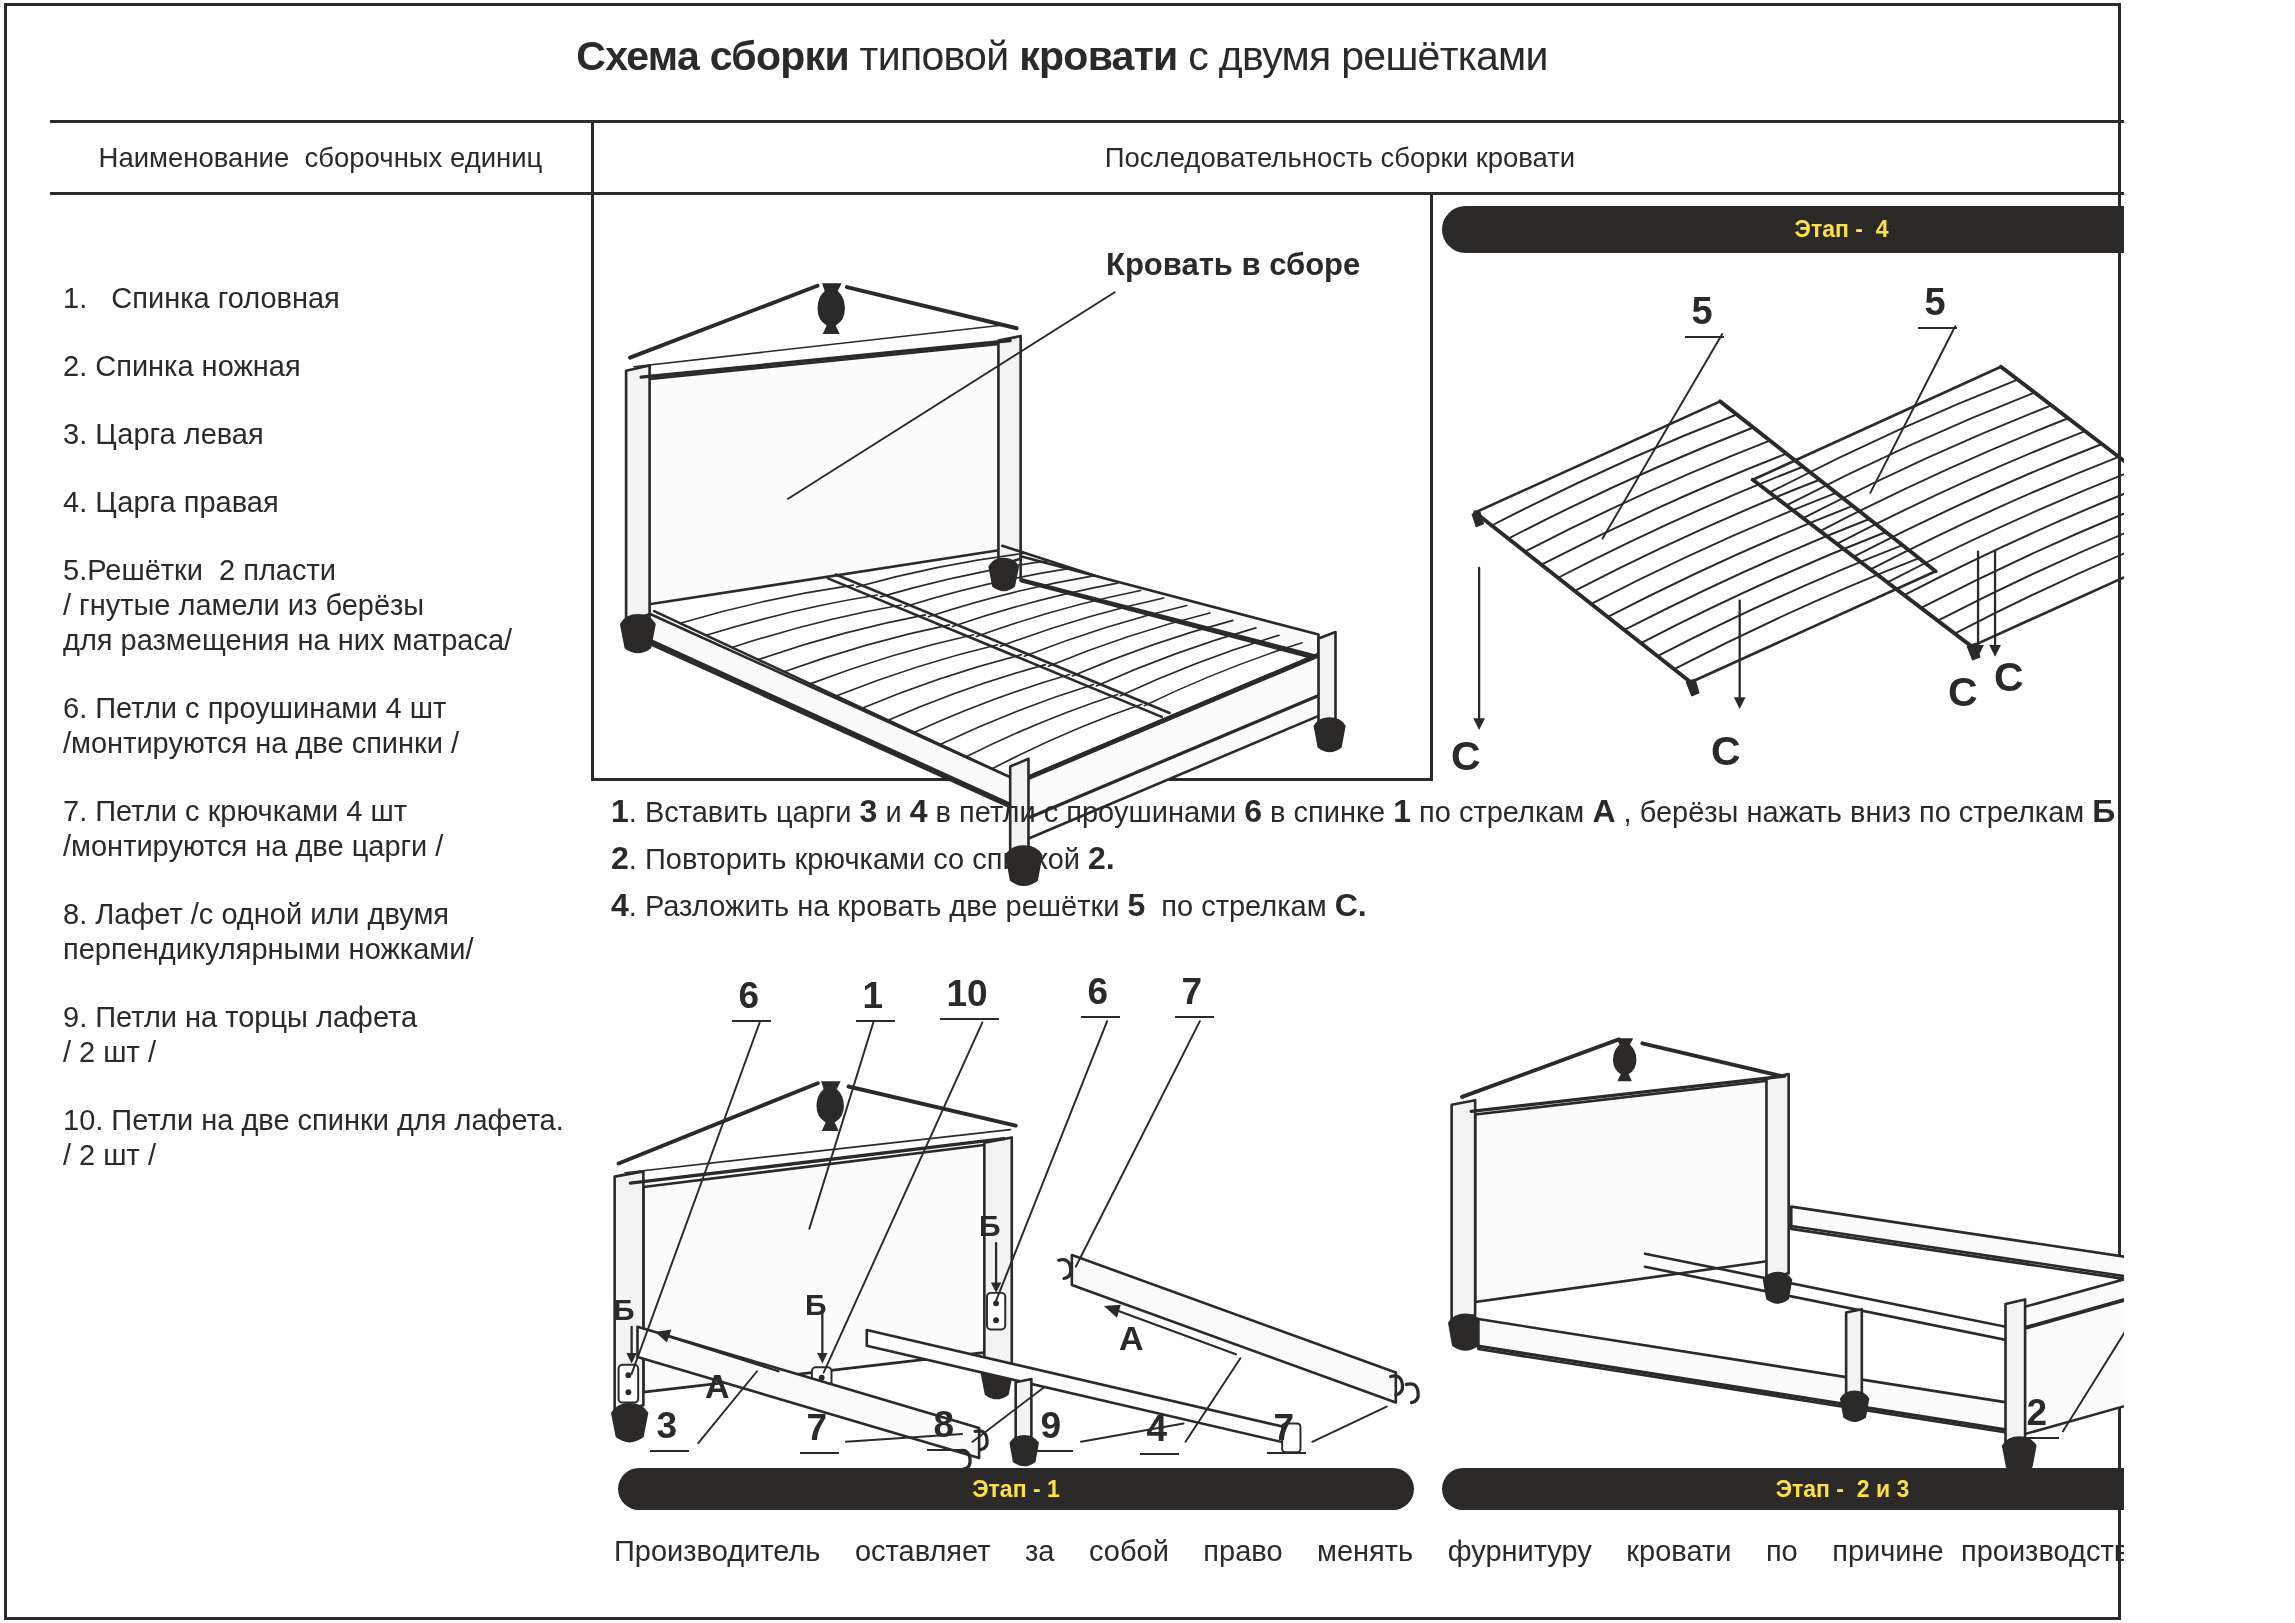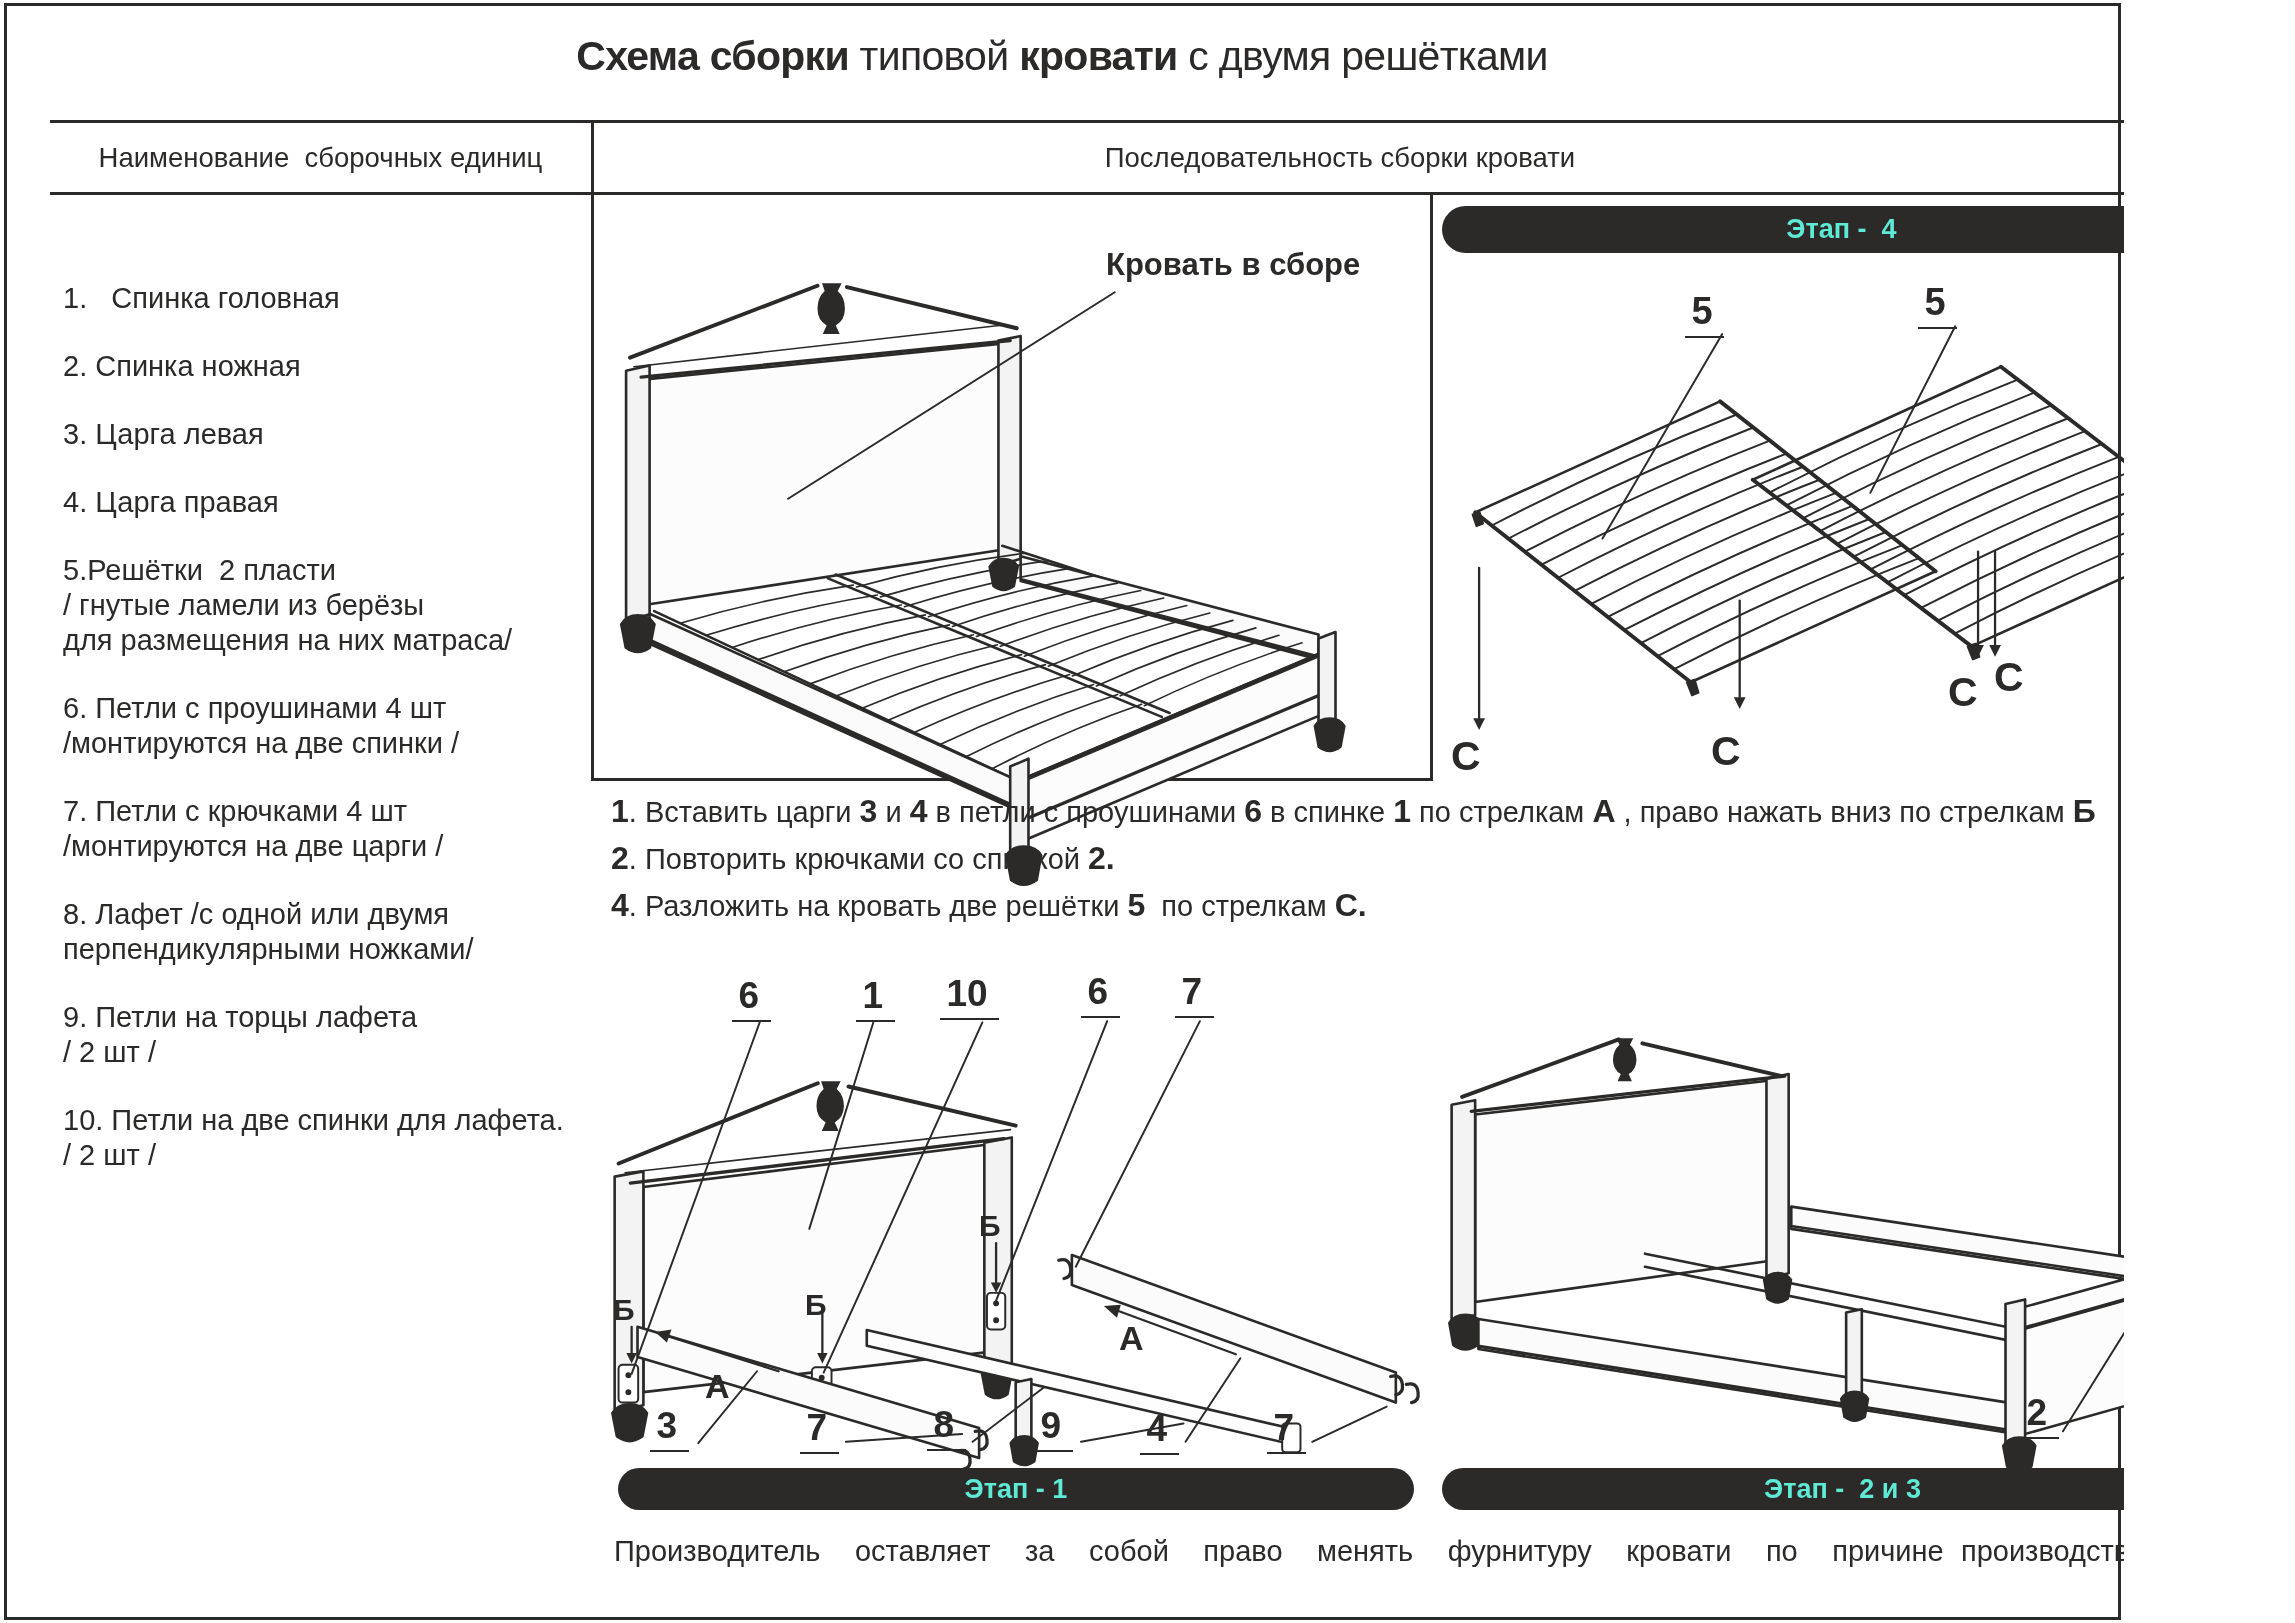--- a/index.html
+++ b/index.html
@@ -11,22 +11,22 @@
   .title .b{font-weight:700;}
   .title .n{font-weight:400;}
   .col-header{position:absolute;font-size:27.5px;text-align:center;white-space:pre;}
   .parts{position:absolute;left:63px;top:281px;width:529px;font-size:29px;line-height:35px;}
   .part-item{margin-bottom:33px;}
   .part-line{white-space:pre;}
   .caption{position:absolute;font-size:31px;white-space:pre;}
   .instructions{position:absolute;left:611px;top:788px;width:1673px;font-size:29px;line-height:46px;}
   .instr-line{white-space:pre;}
   .instr-line .b{font-weight:700;font-size:32px;}
-  .banner{position:absolute;background:#2b2a29;border-radius:23.5px;color:#5eead4;
-          display:flex;align-items:center;justify-content:center;font-size:27px;font-weight:700;white-space:pre;}
+  .banner{position:absolute;background:#2b2a29;border-radius:23.5px;color:#fde047;
+          display:flex;align-items:center;justify-content:center;font-size:23px;font-weight:700;white-space:pre;}
   .callout{position:absolute;font-size:37px;font-weight:700;border-bottom:2.6px solid #2b2a29;
            padding:0 11.8px 2.6px 6.5px;white-space:pre;}
   .lbl{position:absolute;font-weight:700;white-space:pre;}
   .lblB{font-size:30px;}
   .lblA{font-size:34px;}
   .lblC{font-size:41px;}
   .footer-note{position:absolute;left:614px;top:1535px;font-size:29px;white-space:pre;word-spacing:9.2px;}
   svg{position:absolute;overflow:visible;}
   svg *{vector-effect:none;}
 </style>
@@ -223,21 +223,21 @@
 
   <div class="callout" style="left:1685px;top:290px;font-size:38px;">5</div>
   <div class="callout" style="left:1918px;top:281px;font-size:38px;">5</div>
   <div class="lbl lblC" style="left:1451px;top:733px;">С</div>
   <div class="lbl lblC" style="left:1711px;top:728px;">С</div>
   <div class="lbl lblC" style="left:1948px;top:669px;">С</div>
   <div class="lbl lblC" style="left:1994px;top:654px;">С</div>
   <div class="lbl lblC" style="left:2158px;top:609px;">С</div>
 
   <div class="instructions" id="instructions">
-      <div class="instr-line"><span class="b">1</span><span>. Вставить царги </span><span class="b">3</span><span> и </span><span class="b">4</span><span> в петли с проушинами </span><span class="b">6</span><span> в спинке </span><span class="b">1</span><span> по стрелкам </span><span class="b">А</span><span> , право нажать вниз по стрелкам </span><span class="b">Б</span></div>
+      <div class="instr-line"><span class="b">1</span><span>. Вставить царги </span><span class="b">3</span><span> и </span><span class="b">4</span><span> в петли с проушинами </span><span class="b">6</span><span> в спинке </span><span class="b">1</span><span> по стрелкам </span><span class="b">А</span><span> , берёзы нажать вниз по стрелкам </span><span class="b">Б</span></div>
       <div class="instr-line"><span class="b">2</span><span>. Повторить крючками со спинкой </span><span class="b">2.</span></div>
       <div class="instr-line"><span class="b">4</span><span>. Разложить на кровать две решётки </span><span class="b">5</span><span>  по стрелкам </span><span class="b">С.</span></div>
     </div>
 
   <svg style="left:592px;top:948px;" width="850" height="516" viewBox="0 0 1300 790">
     <g stroke="#2b2a29" fill="none" stroke-width="3" stroke-linecap="round" stroke-linejoin="round">
 
       <path d="M78,366 L612,300 L612,618 L78,680 Z" fill="#fcfcfc" stroke-width="4"></path>
       <path d="M34,350 L78,342 L78,700 L34,710 Z" fill="#f3f3f3" stroke-width="4"></path>
       <path d="M600,298 L642,290 L642,640 L600,650 Z" fill="#f3f3f3" stroke-width="4"></path>

